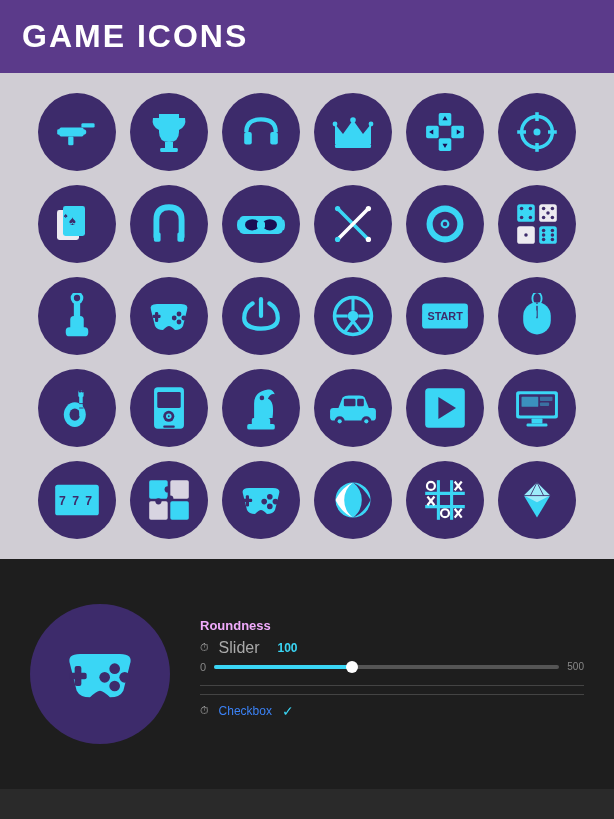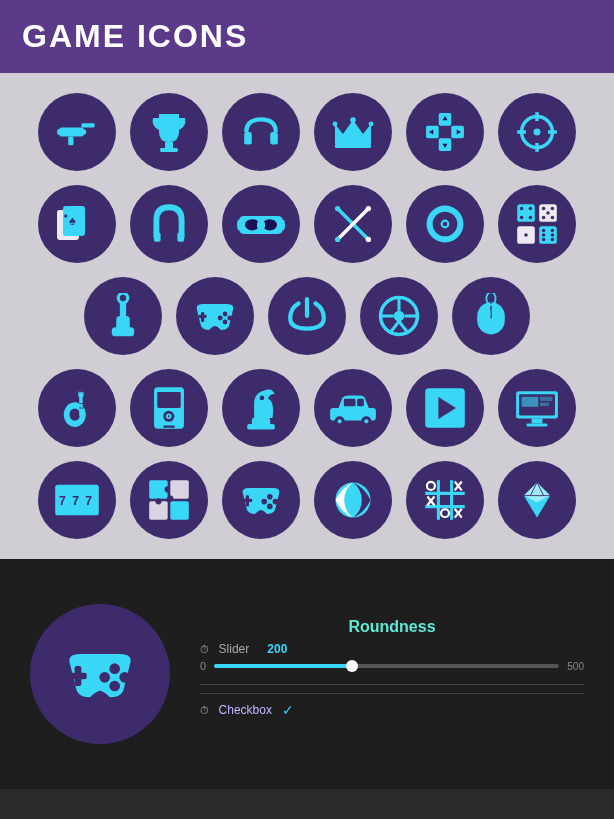--- a/index.html
+++ b/index.html
@@ -83,25 +83,24 @@
     .controls {
       flex: 1;
       color: white;
     }
 
     .control-group {
       margin-bottom: 12px;
     }
 
     .control-label {
-      font-size: 16px;
-      color: #5eead4;
+      font-size: 13px;
+      color: #f0abfc;
       margin-bottom: 6px;
       font-weight: bold;
-      text-align: center;
     }
 
     .slider-row {
       display: flex;
       align-items: center;
       gap: 10px;
       font-size: 12px;
       color: #aaaaaa;
     }
 
@@ -341,20 +340,28 @@
         <circle cx="50" cy="50" r="42" fill="none" stroke="#3ad6f5" stroke-width="8"></circle>
         <circle cx="50" cy="50" r="12"></circle>
         <line x1="50" y1="38" x2="50" y2="10" stroke="#3ad6f5" stroke-width="7"></line>
         <line x1="50" y1="62" x2="30" y2="88" stroke="#3ad6f5" stroke-width="7"></line>
         <line x1="50" y1="62" x2="70" y2="88" stroke="#3ad6f5" stroke-width="7"></line>
         <line x1="8" y1="50" x2="38" y2="50" stroke="#3ad6f5" stroke-width="7"></line>
         <line x1="62" y1="50" x2="92" y2="50" stroke="#3ad6f5" stroke-width="7"></line>
       </svg>
     </div>
 
+    <div class="icon-circle">
+      <svg width="50" height="32" viewBox="0 0 120 70">
+        <rect x="5" y="5" width="110" height="60" rx="8" fill="#3ad6f5"></rect>
+        <text x="18" y="44" font-size="26" fill="#3d2b6b" font-family="Arial" font-weight="bold">START</text>
+        <path d="M5,20 L0,25 L5,30" fill="#3d2b6b"></path>
+        <path d="M115,20 L120,25 L115,30" fill="#3d2b6b"></path>
+      </svg>
+    </div>
 
     <div class="icon-circle">
       <svg width="34" height="46" viewBox="0 0 70 100">
         <rect x="5" y="20" width="60" height="70" rx="30"></rect>
         <line x1="35" y1="20" x2="35" y2="55" stroke="#3d2b6b" stroke-width="3"></line>
         <ellipse cx="35" cy="12" rx="10" ry="14" fill="none" stroke="#3ad6f5" stroke-width="4"></ellipse>
         <rect x="20" y="35" width="14" height="20" rx="5" fill="#3ad6f5"></rect>
       </svg>
     </div>
   </div>
@@ -523,37 +530,37 @@
       <circle cx="82" cy="58" r="8" fill="#3d2b6b"></circle>
     </svg>
   </div>
 
   <div class="controls">
 
     <div class="control-group">
       <div class="control-label">Roundness</div>
       <div class="slider-row">
         <span class="slider-icon">⏱</span>
-        <span style="font-size:12px; color:#aaa;">Slider</span>
-        <span style="color:#3ad6f5; font-size:12px; font-weight:bold; margin-left:8px;">200</span>
+        <span style="font-size:16px; color:#aaa;">Slider</span>
+        <span style="color:#3ad6f5; font-size:12px; font-weight:bold; margin-left:8px;">100</span>
       </div>
       <div style="display:flex; align-items:center; gap:8px; margin-top:4px;">
         <span style="font-size:11px; color:#888;">0</span>
         <div class="slider-track">
           <div class="slider-fill" style="width: 40%;"></div>
           <div class="slider-thumb" style="left: 40%;"></div>
         </div>
         <span style="font-size:10px; color:#888;">500</span>
       </div>
     </div>
 
     <div class="divider-line"></div>
 
     <div class="control-group">
       <div class="divider-line"></div>
       <div class="checkbox-row">
         <span style="font-size:11px; color:#aaa;">⏱</span>
-        <span style="font-size:12px; color:#c4b5fd;">Checkbox</span>
+        <span style="font-size:12px; color:#3b82f6;">Checkbox</span>
         <span class="checkbox-check">✓</span>
       </div>
     </div>
   </div>
 </div>
 
 </body></html>

